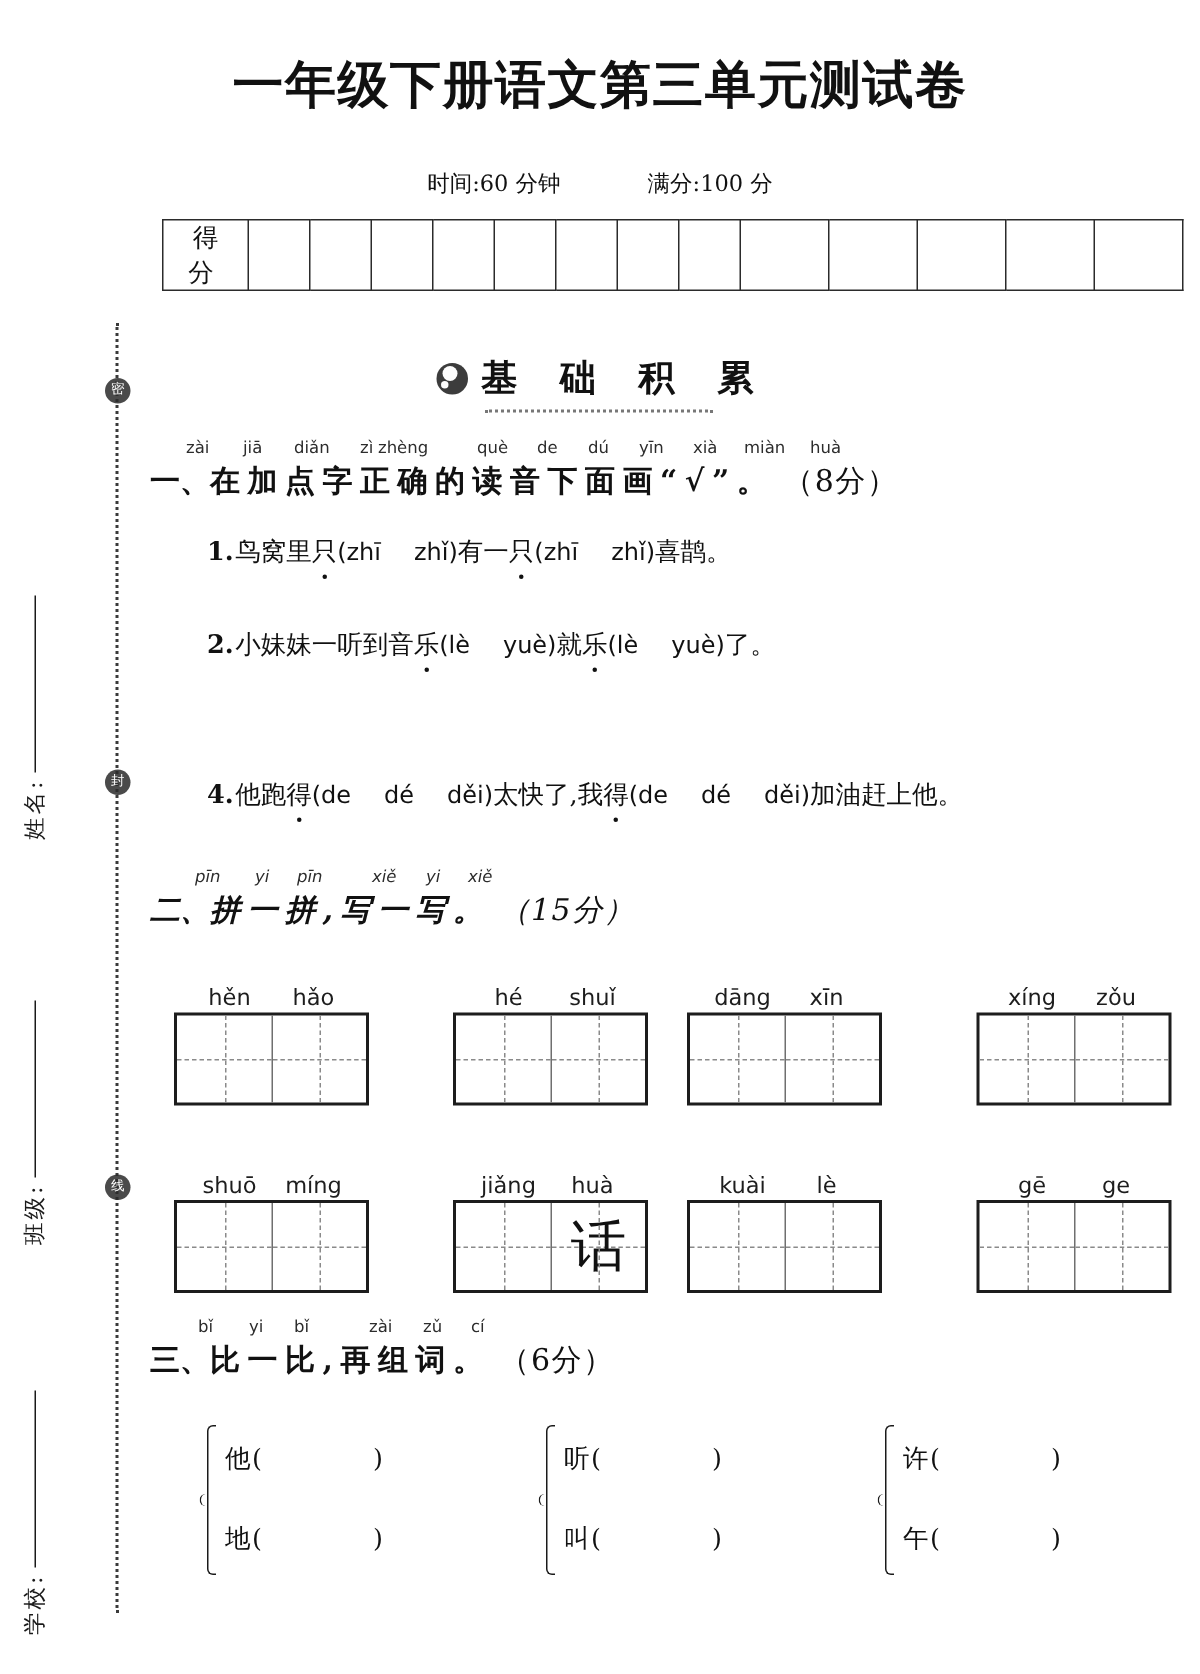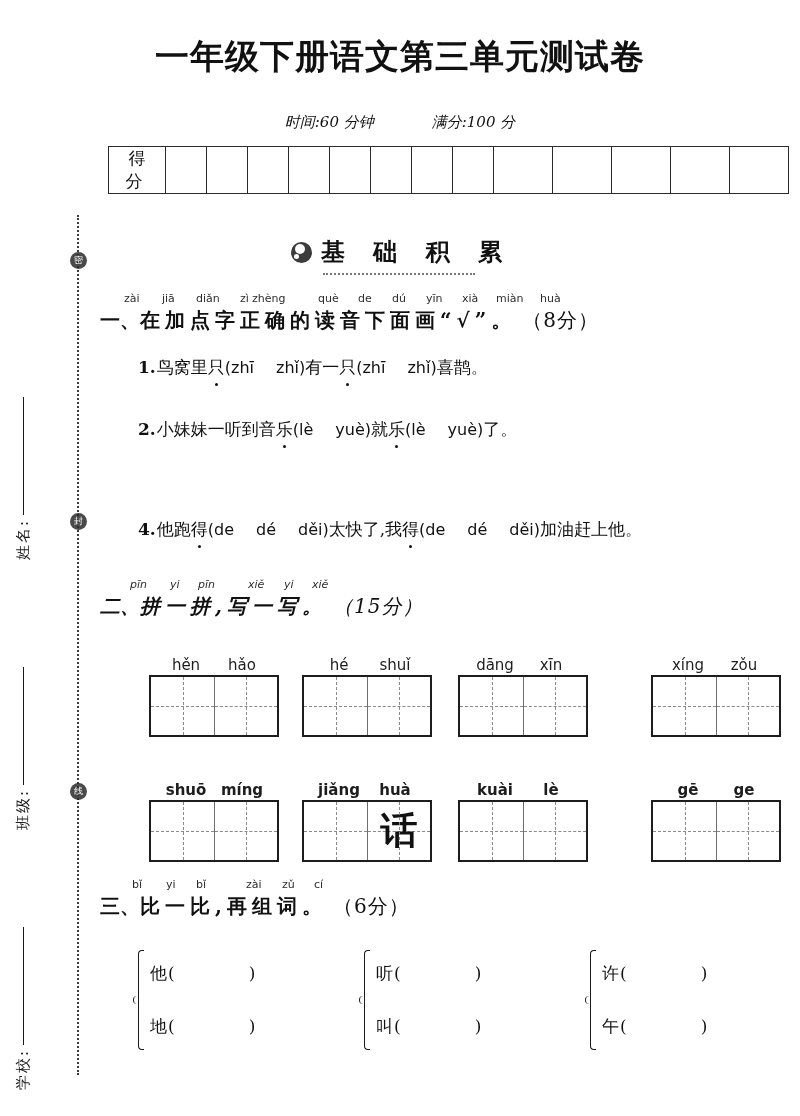--- a/index.html
+++ b/index.html
@@ -94,21 +94,20 @@
   }
   .meta-row {
     position: absolute;
     left: 0;
     top: 113px;
     width: 800px;
     text-align: center;
     font-family: "DejaVu Serif", "Liberation Serif", serif;
     font-size: 15px;
     color: #111111;
-    font-style: italic;
   }
   .meta-row span { display: inline-block; }
   .meta-gap { width: 58px; }
 
   
   .score-table {
     position: absolute;
     left: 108px;
     top: 146px;
     border-collapse: collapse;
@@ -320,22 +319,22 @@
     height: 100%;
     display: flex;
     align-items: center;
     justify-content: center;
     font-family: "DejaVu Serif", "Liberation Serif", serif;
     font-size: 37px;
     color: #111111;
   }
 
   .row1 { top: 656px; }
-  .row2 { top: 781px; font-weight: bold; }
-  .gcol1 { left: 149px; }
+  .row2 { top: 781px; }
+  .gcol1 { left: 116px; }
   .gcol2 { left: 302px; }
   .gcol3 { left: 458px; }
   .gcol4 { left: 621px; margin-left: 30px; }
 
   
   .brk-group {
     position: absolute;
     display: flex;
     align-items: stretch;
     font-family: "DejaVu Serif", "Liberation Serif", serif;

